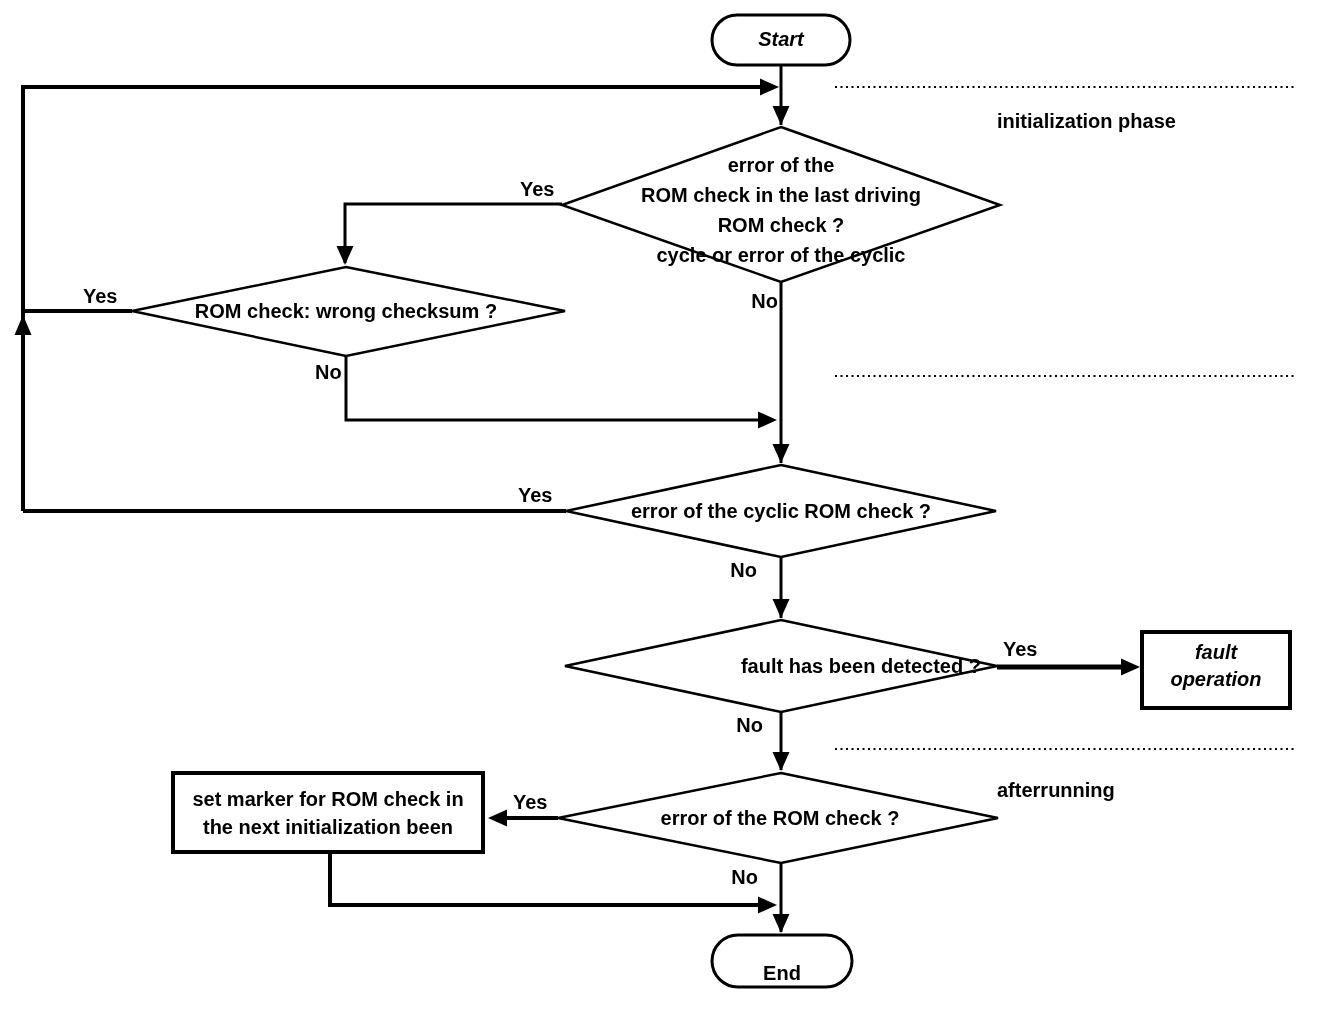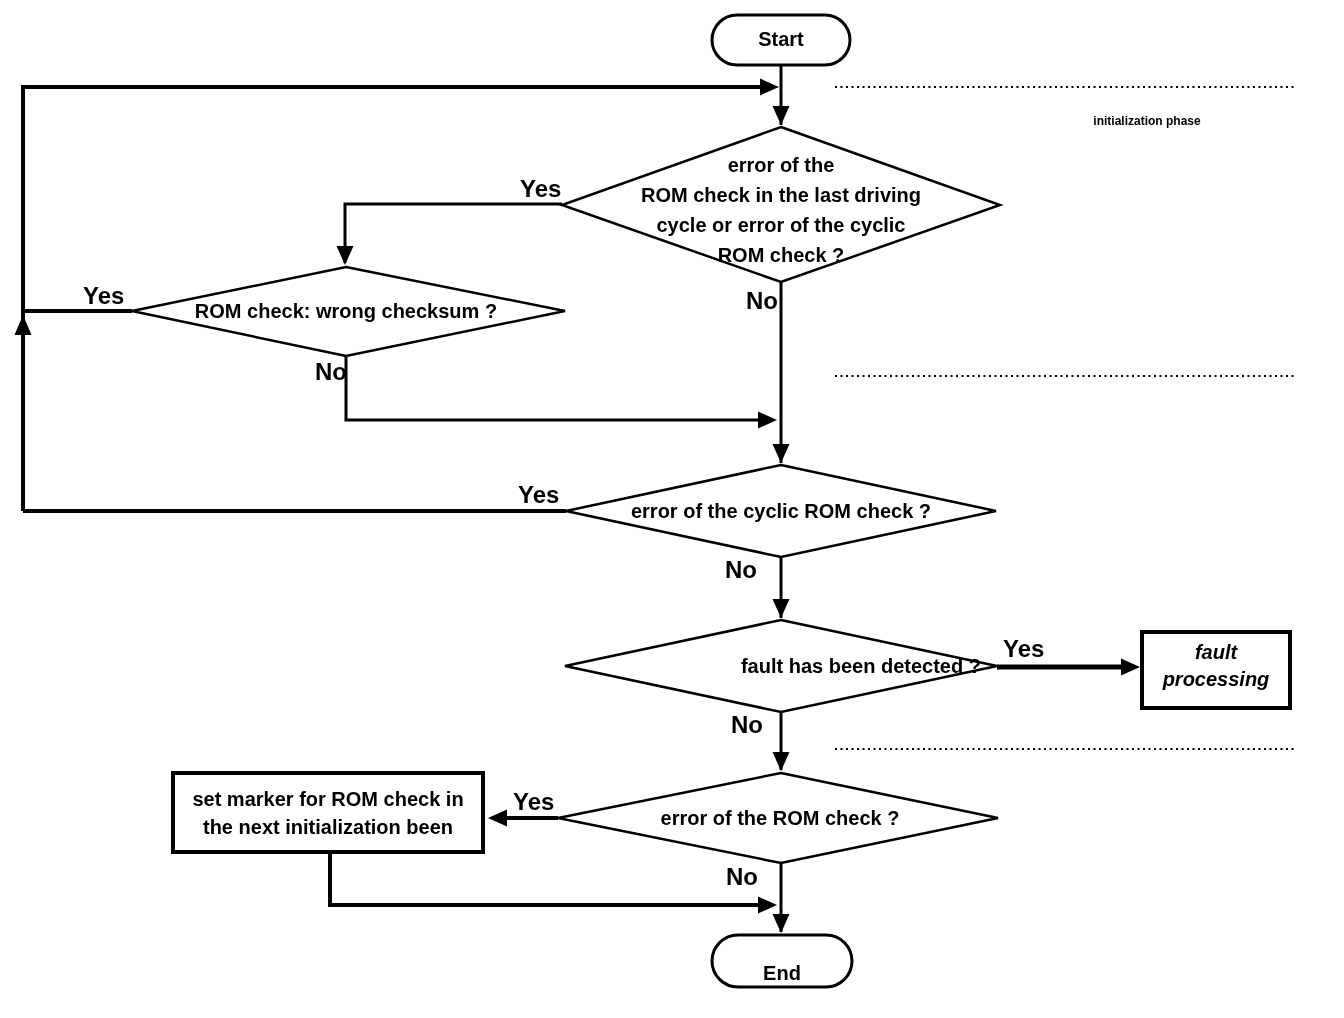--- a/index.html
+++ b/index.html
@@ -17,44 +17,44 @@
     overflow: hidden;
   }
   .stage svg {
     position: absolute;
     left: 0;
     top: 0;
   }
   .lbl {
     position: absolute;
     font-weight: 700;
-    font-size: 24px;
+    font-size: 20px;
     line-height: 22px;
     color: #000000;
     white-space: nowrap;
   }
   .node-text {
     position: absolute;
     font-weight: 700;
     font-size: 20px;
     color: #000000;
     text-align: center;
   }
   .node-text span { display: block; text-align: center; }
   .lines-30 { line-height: 30px; }
   .lines-27 { line-height: 27px; }
   .lines-28 { line-height: 28px; }
   .alignR { text-align: right; }
   .phase {
     position: absolute;
     font-weight: 700;
-    font-size: 12px;
+    font-size: 20px;
     line-height: 22px;
     width: 300px;
-    text-align: center;
+    text-align: left;
     color: #000000;
   }
 </style>
 </head>
 <body>
 
 <div class="stage">
 
   <svg width="1344" height="1018" viewBox="0 0 1344 1018">
 
@@ -105,40 +105,40 @@
     <polygon points="777,420 758,411.5 758,428.5" fill="#000"></polygon>
     <polygon points="781,463 772.5,444 789.5,444" fill="#000"></polygon>
     <polygon points="781,618 772.5,599 789.5,599" fill="#000"></polygon>
     <polygon points="1140,667 1121,658.5 1121,675.5" fill="#000"></polygon>
     <polygon points="781,771 772.5,752 789.5,752" fill="#000"></polygon>
     <polygon points="488,818 507,809.5 507,826.5" fill="#000"></polygon>
     <polygon points="777,905 758,896.5 758,913.5" fill="#000"></polygon>
     <polygon points="781,933 772.5,914 789.5,914" fill="#000"></polygon>
   </svg>
 
-  <div class="node-text" style="left:711px; top:28px; width:140px;">Start</div>
+  <div class="node-text" style="left:711px; top:28px; width:140px;font-style:italic;">Start</div>
 
   <div class="node-text lines-30" style="left:631px; top:150px; width:300px;">
     <span>error of the</span>
     <span>ROM check in the last driving</span>
+    <span>ROM check ?</span>
     <span>cycle or error of the cyclic</span>
-    <span>ROM check ?</span>
   </div>
 
   <div class="node-text" style="left:146px; top:300px; width:400px;">ROM check: wrong checksum ?</div>
 
   <div class="node-text" style="left:581px; top:500px; width:400px;">error of the cyclic ROM check ?</div>
 
   <div class="node-text" style="left:581px; top:655px; width:400px;text-align:right;">fault has been detected ?</div>
 
   <div class="node-text" style="left:580px; top:807px; width:400px;">error of the ROM check ?</div>
 
   <div class="node-text lines-27" style="left:1146px; top:639px; width:140px;font-style:italic;">
     <span>fault</span>
-    <span>processing</span>
+    <span>operation</span>
   </div>
 
   <div class="node-text lines-28" style="left:178px; top:785px; width:300px;">
     <span>set marker for ROM check in</span>
     <span>the next initialization been</span>
   </div>
 
   <div class="node-text" style="left:712px; top:962px; width:140px;">End</div>
 
   <div class="lbl" style="left:520px; top:178px;">Yes</div>
@@ -150,14 +150,15 @@
   <div class="lbl" style="left:518px; top:484px;">Yes</div>
   <div class="lbl alignR" style="left:717px; top:559px; width:40px;">No</div>
 
   <div class="lbl" style="left:1003px; top:638px;">Yes</div>
   <div class="lbl alignR" style="left:723px; top:714px; width:40px;">No</div>
 
   <div class="lbl" style="left:513px; top:791px;">Yes</div>
   <div class="lbl alignR" style="left:718px; top:866px; width:40px;">No</div>
 
   <div class="phase" style="left:997px; top:110px;">initialization phase</div>
+  <div class="phase" style="left:997px; top:779px;">afterrunning</div>
 
 </div>
 
 </body></html>

